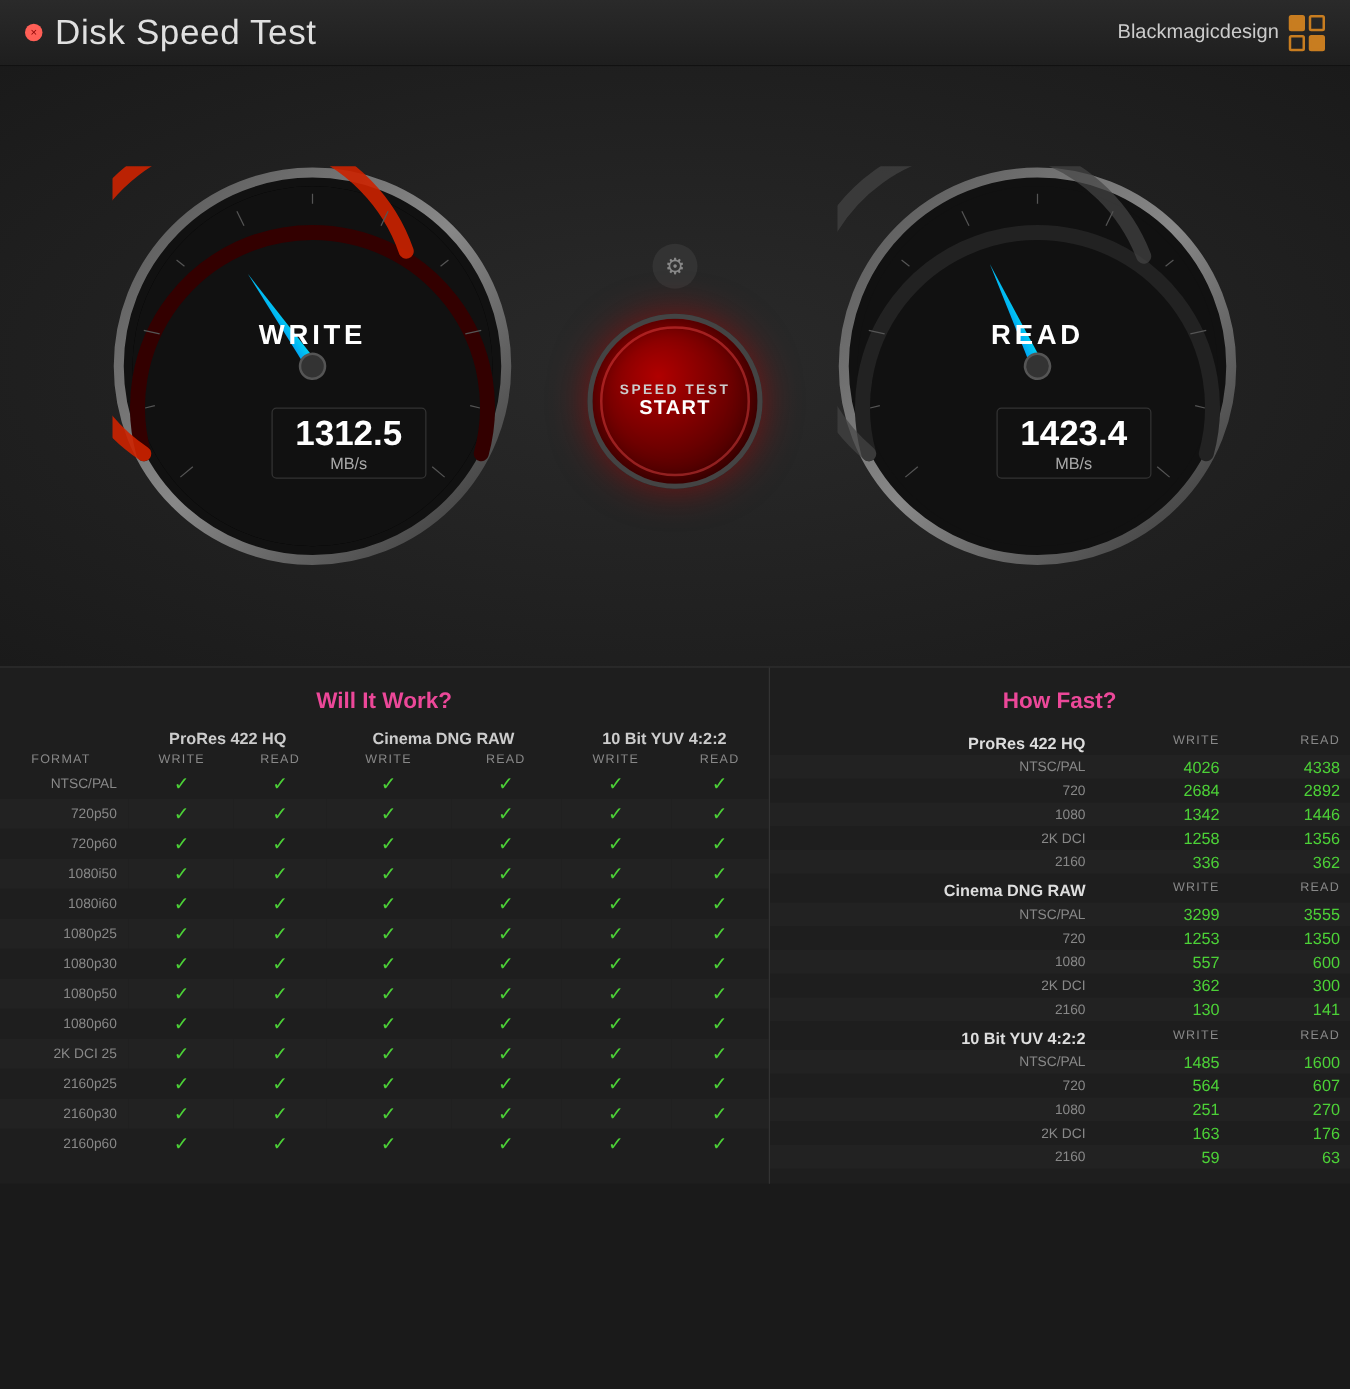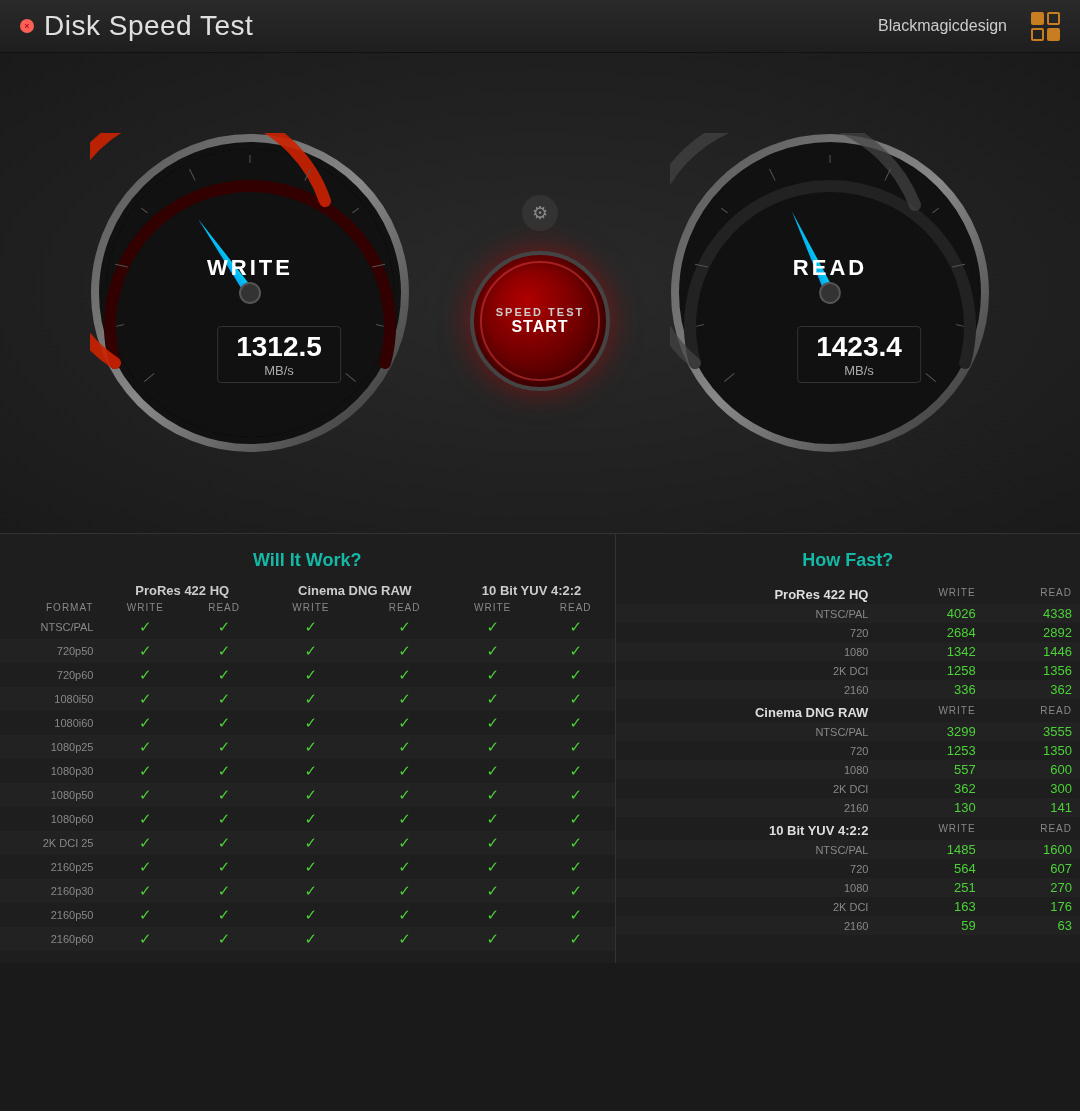--- a/index.html
+++ b/index.html
@@ -36,21 +36,21 @@
     }
     .app-title {
       font-size: 28px;
       font-weight: 300;
       color: #e0e0e0;
       letter-spacing: 0.5px;
     }
     .brand {
       display: flex;
       align-items: center;
-      gap: 24px;
+      gap: 8px;
     }
     .brand-name {
       font-size: 16px;
       color: #ccc;
       font-weight: 300;
     }
     .brand-logo {
       display: grid;
       grid-template-columns: 1fr 1fr;
       gap: 3px;
@@ -185,40 +185,39 @@
     
     .will-work {
       flex: 0 0 57%;
       border-right: 1px solid #333;
       padding: 12px 0;
     }
     .section-title {
       text-align: center;
       font-size: 18px;
       font-weight: 700;
-      color: #14b8a6;
+      color: #ec4899;
       padding: 4px 0 10px;
     }
 
     .will-work-table {
       width: 100%;
       border-collapse: collapse;
       font-size: 12px;
     }
     .will-work-table th {
       color: #ccc;
       font-weight: 600;
       padding: 2px 4px;
       text-align: center;
       font-size: 13px;
     }
     .will-work-table th.format-col {
       color: #888;
       font-size: 11px;
-      text-align: right;
       padding-right: 10px;
       margin-top: 36px;
     }
     .will-work-table th.sub-col {
       color: #888;
       font-size: 10px;
       font-weight: 400;
       letter-spacing: 1px;
     }
     .will-work-table td {
@@ -531,29 +530,20 @@
           <tr>
             <td class="format-cell">2160p30</td>
             <td><span class="check">✓</span></td>
             <td><span class="check">✓</span></td>
             <td><span class="check">✓</span></td>
             <td><span class="check">✓</span></td>
             <td><span class="check">✓</span></td>
             <td><span class="check">✓</span></td>
           </tr>
           <tr>
-            <td class="format-cell">2160p50</td>
-            <td><span class="check">✓</span></td>
-            <td><span class="check">✓</span></td>
-            <td><span class="check">✓</span></td>
-            <td><span class="check">✓</span></td>
-            <td><span class="check">✓</span></td>
-            <td><span class="check">✓</span></td>
-          </tr>
-          <tr>
             <td class="format-cell">2160p60</td>
             <td><span class="check">✓</span></td>
             <td><span class="check">✓</span></td>
             <td><span class="check">✓</span></td>
             <td><span class="check">✓</span></td>
             <td><span class="check">✓</span></td>
             <td><span class="check">✓</span></td>
           </tr>
         </tbody>
     </table>

